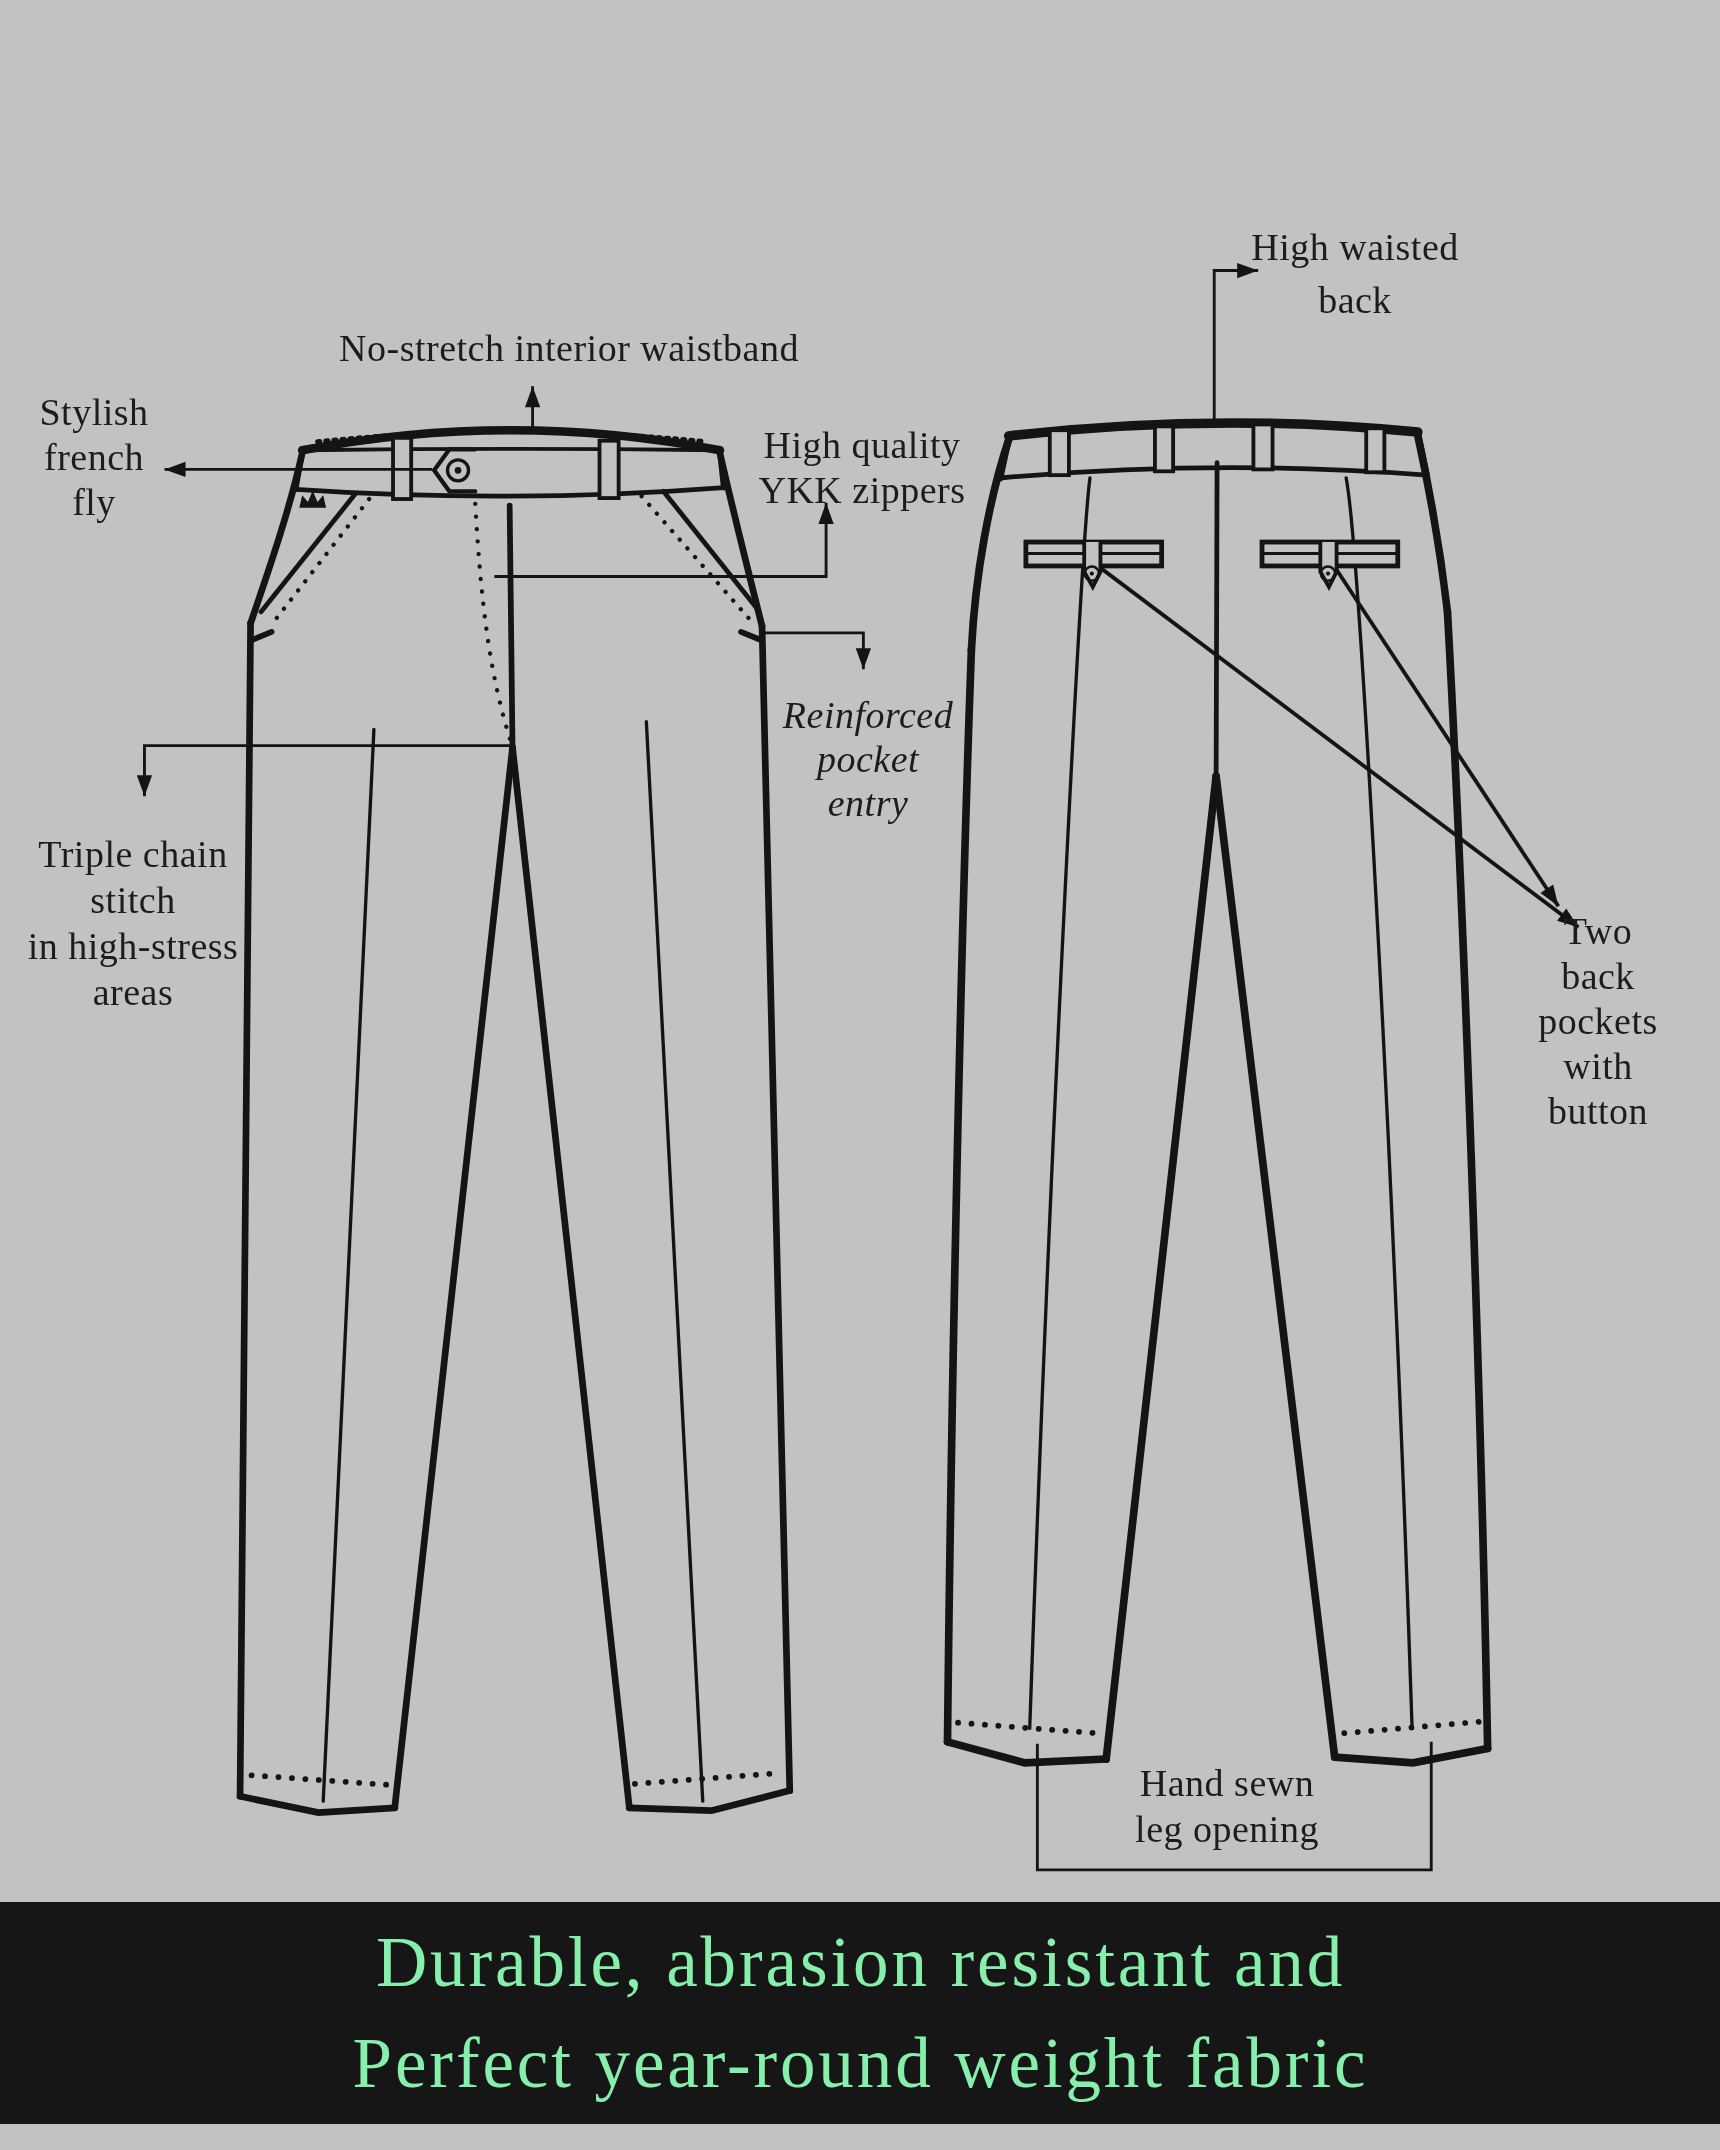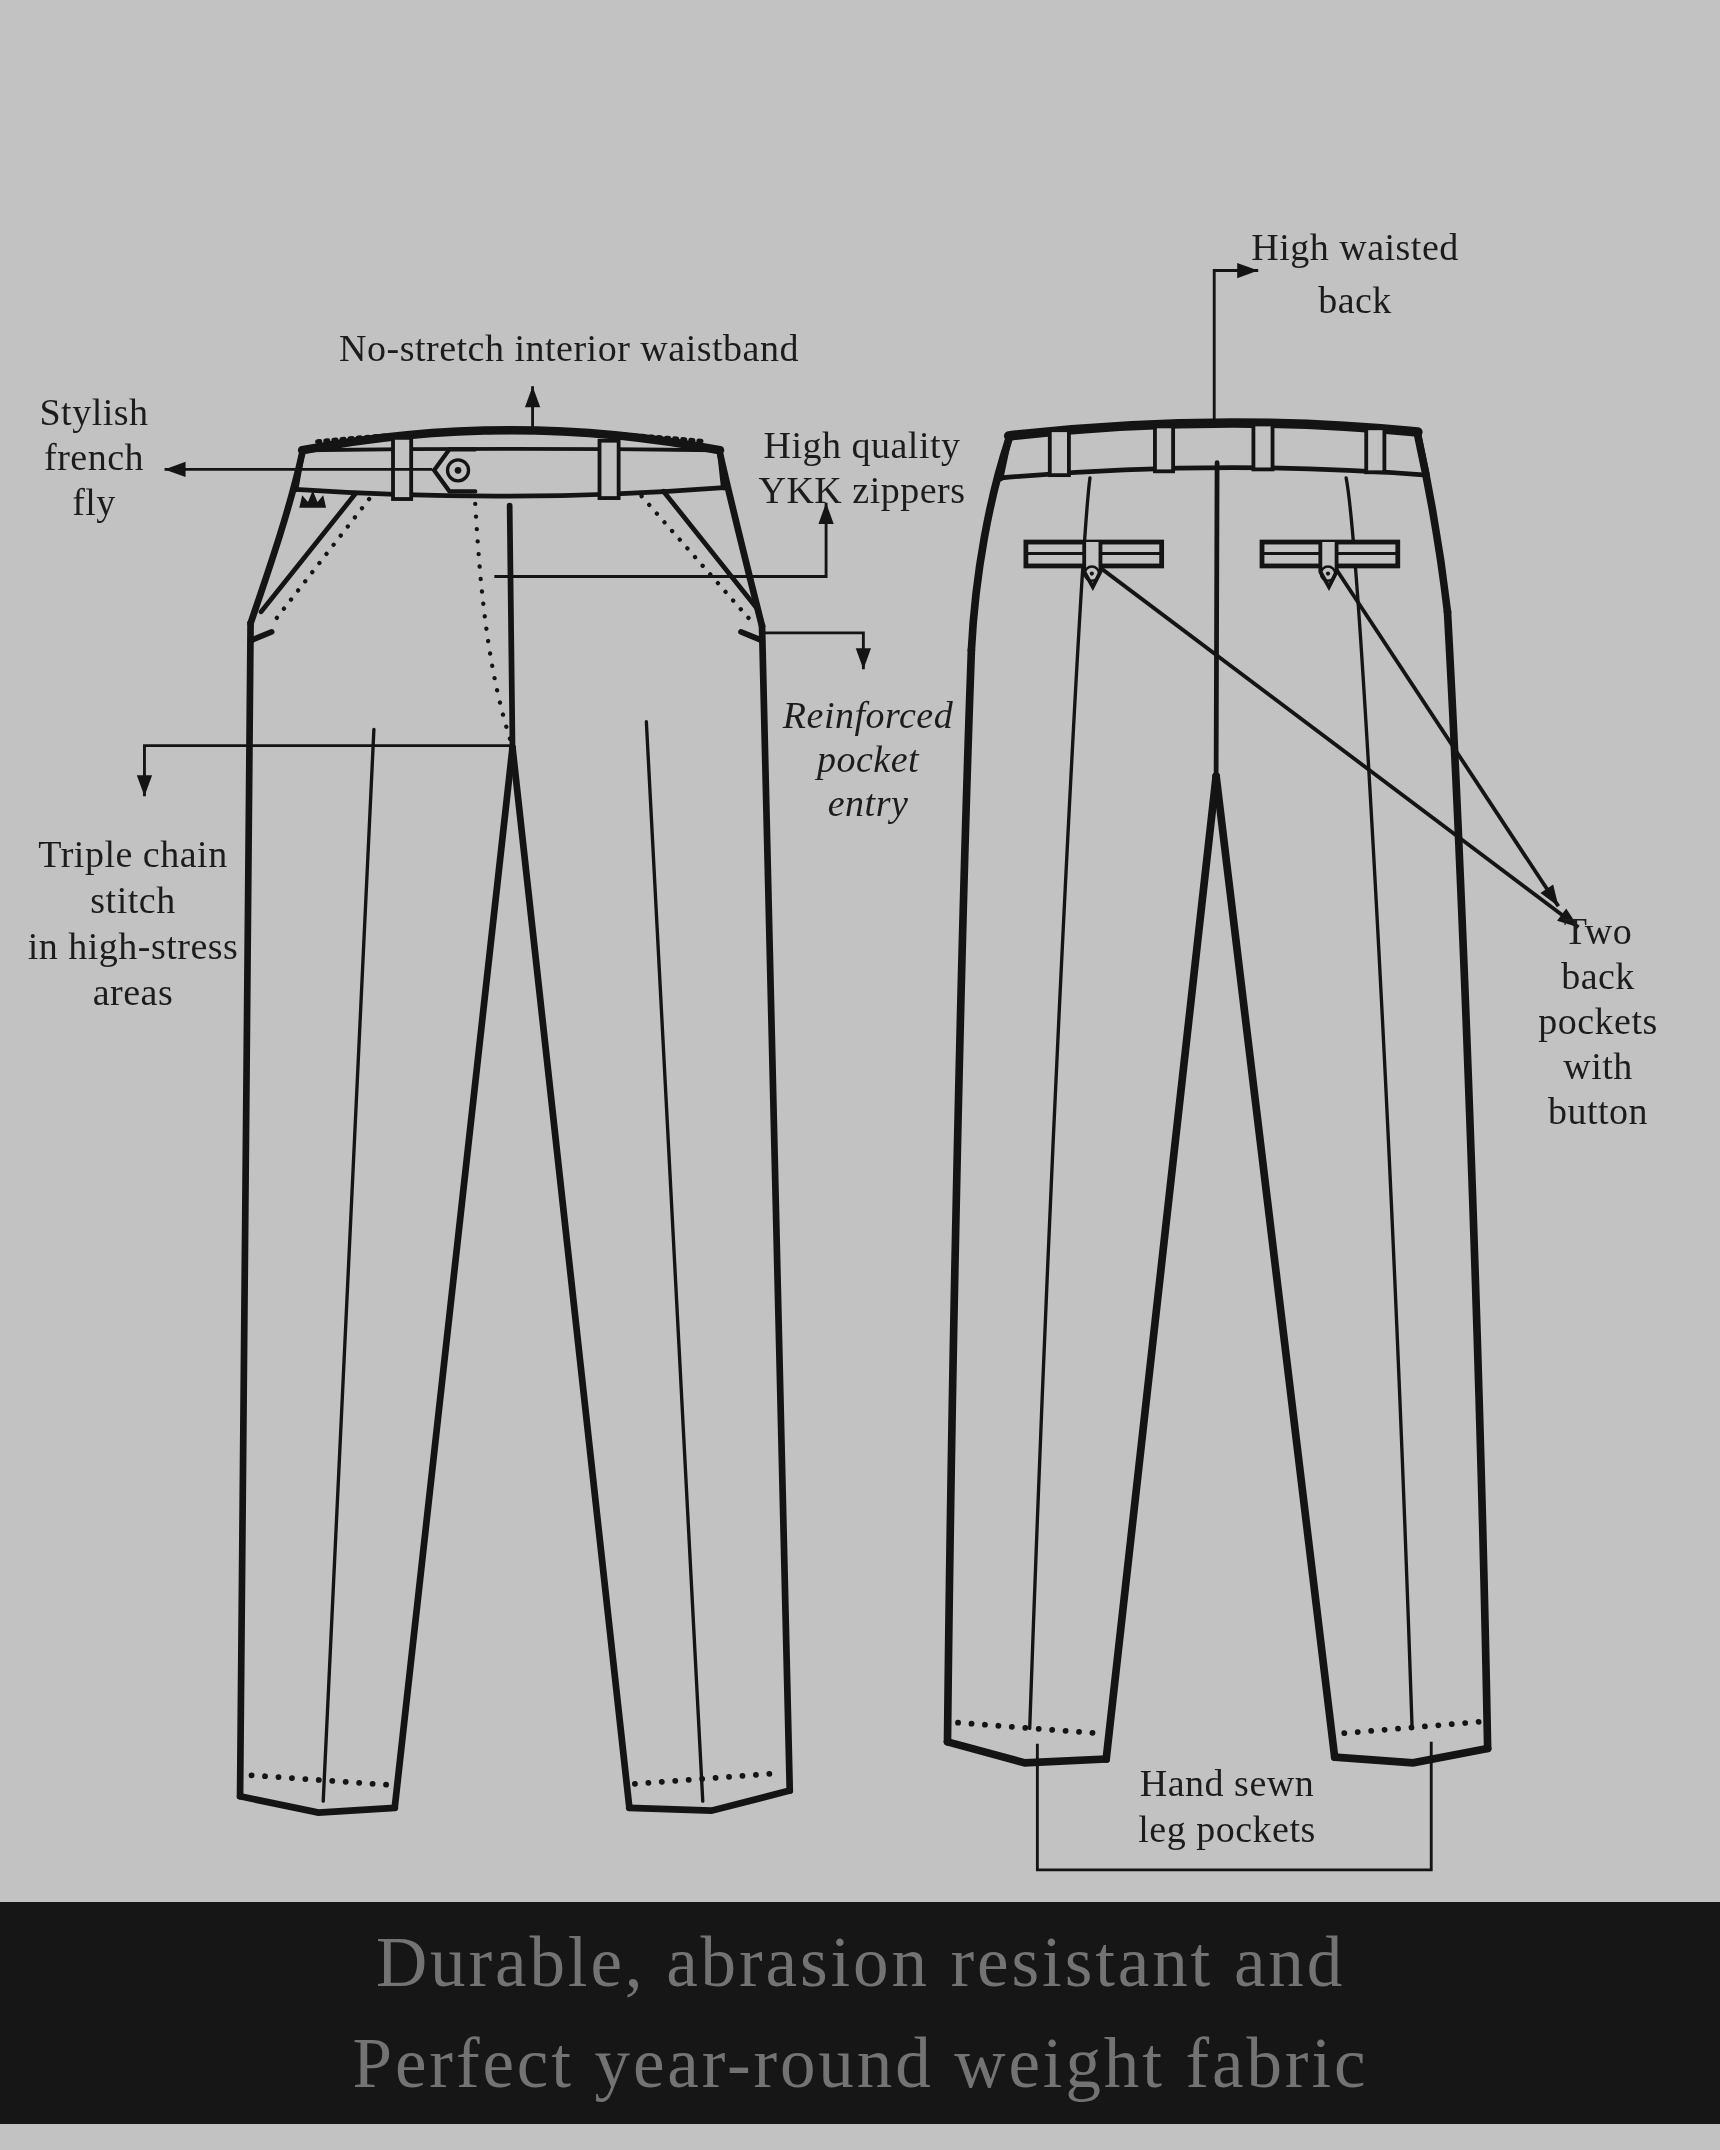--- a/index.html
+++ b/index.html
@@ -16,21 +16,21 @@
   }
   .lh46{line-height:44px}
   .lh55{line-height:53px}
   .lh61{line-height:46px}
   .banner{
     position:absolute;left:0;top:1902px;width:1721px;height:222px;
     background:#161616;display:flex;flex-direction:column;
     align-items:center;justify-content:center;
   }
   .banner-line{
-    color:#737373;font-size:71px;line-height:101px;
+    color:#86efac;font-size:71px;line-height:101px;
     letter-spacing:2.9px;white-space:nowrap;
   }
 </style>
 </head>
 <body>
 
 <div class="stage">
 
   <svg class="art" width="1721" height="2151" viewBox="0 0 1800 2250">
     <defs>
@@ -163,21 +163,21 @@
 areas</div>
 
   <div class="lbl lh55" style="left:1355px;top:258px;margin-top:16px;">High waisted
 back</div>
 
   <div class="lbl" style="left:1598px;top:1021px;">Two back
 pockets
 with button</div>
 
   <div class="lbl lh61" style="left:1227px;top:1806px;">Hand sewn
-leg pockets</div>
+leg opening</div>
 
   <div class="banner">
     <div class="banner-line">Durable, abrasion resistant and</div>
     <div class="banner-line">Perfect year-round weight fabric</div>
   </div>
 
 </div>
 
 
 </body></html>

